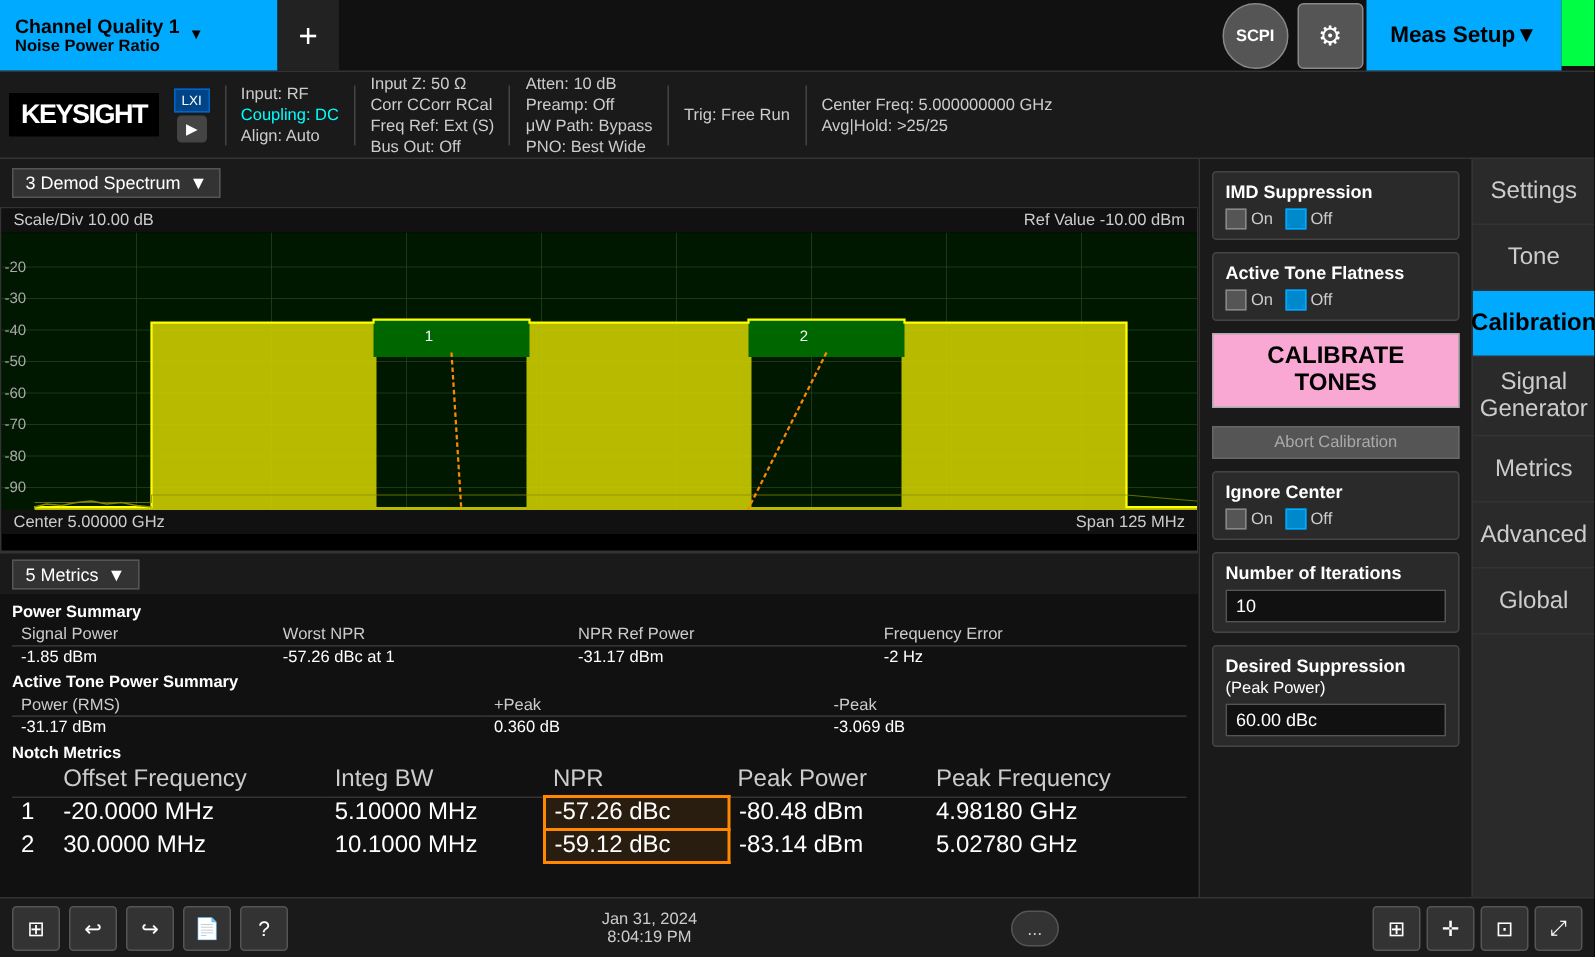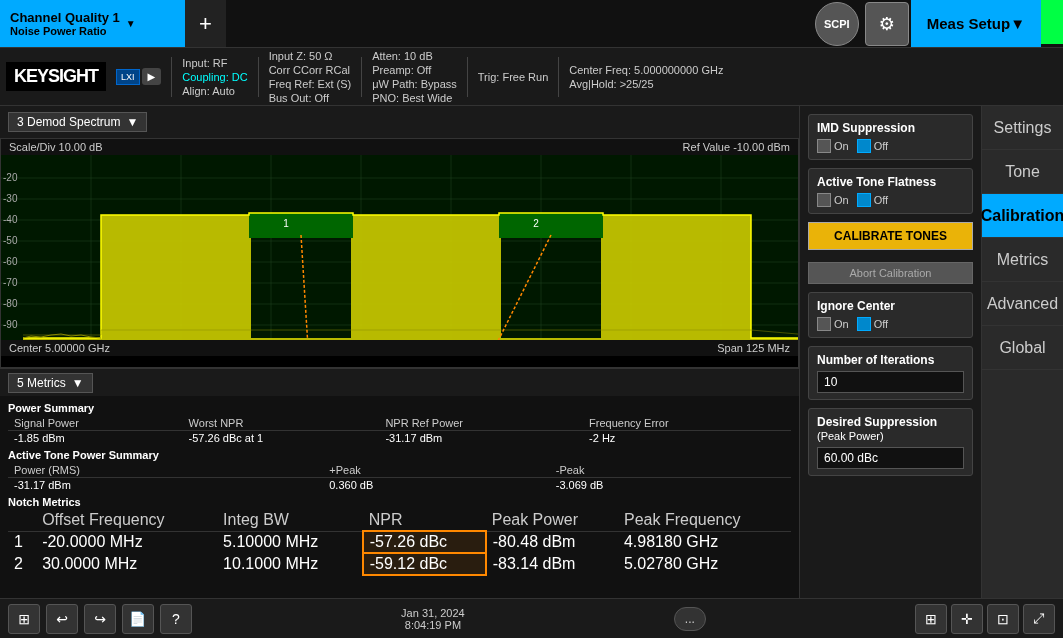--- a/index.html
+++ b/index.html
@@ -309,26 +309,26 @@
       cursor: pointer;
       display: flex;
       align-items: center;
       justify-content: center;
     }
     .toggle-box.active {
       background: #0088cc;
       border-color: #00aaff;
     }
     .calibrate-btn {
-      background: #eab308;
+      background: #f9a8d4;
       color: #000;
       border: 1px solid #aaa;
       padding: 6px 12px;
       cursor: pointer;
-      font-size: 12px;
+      font-size: 16px;
       font-weight: bold;
       width: 100%;
       text-align: center;
     }
     .abort-btn {
       background: #555;
       color: #aaa;
       border: 1px solid #666;
       padding: 4px 12px;
       cursor: pointer;
@@ -440,21 +440,21 @@
   <div class="gear-btn">⚙</div>
   <button class="meas-setup-btn">
     <span>Meas Setup</span>
     <span>▼</span>
   </button>
   <div class="green-indicator"></div>
 </div>
 
 <div class="info-bar">
   <div class="keysight-logo">KEYSIGHT</div>
-  <div style="display:flex;flex-direction:row;align-items:center;gap:2px;">
+  <div style="display:flex;flex-direction:column;align-items:center;gap:2px;">
     <div class="lxi-badge">LXI</div>
     <div class="info-arrow">▶</div>
   </div>
   <div class="info-divider"></div>
   <div class="info-col">
     <span>Input: RF</span>
     <span class="cyan">Coupling: DC</span>
     <span>Align: Auto</span>
   </div>
   <div class="info-divider"></div>
@@ -695,20 +695,21 @@
         </div>
         <input class="input-field" type="text" value="60.00 dBc" style="">
       </div>
 
     </div>
 
     <div class="right-sidebar">
       <div class="sidebar-tab">Settings</div>
       <div class="sidebar-tab">Tone</div>
       <div class="sidebar-tab active">Calibration</div>
+      <div class="sidebar-tab">Signal Generator</div>
       <div class="sidebar-tab">Metrics</div>
       <div class="sidebar-tab">Advanced</div>
       <div class="sidebar-tab">Global</div>
     </div>
   </div>
 </div>
 
 <div class="bottom-bar">
   <button class="bottom-btn">⊞</button>
   <button class="bottom-btn">↩</button>

